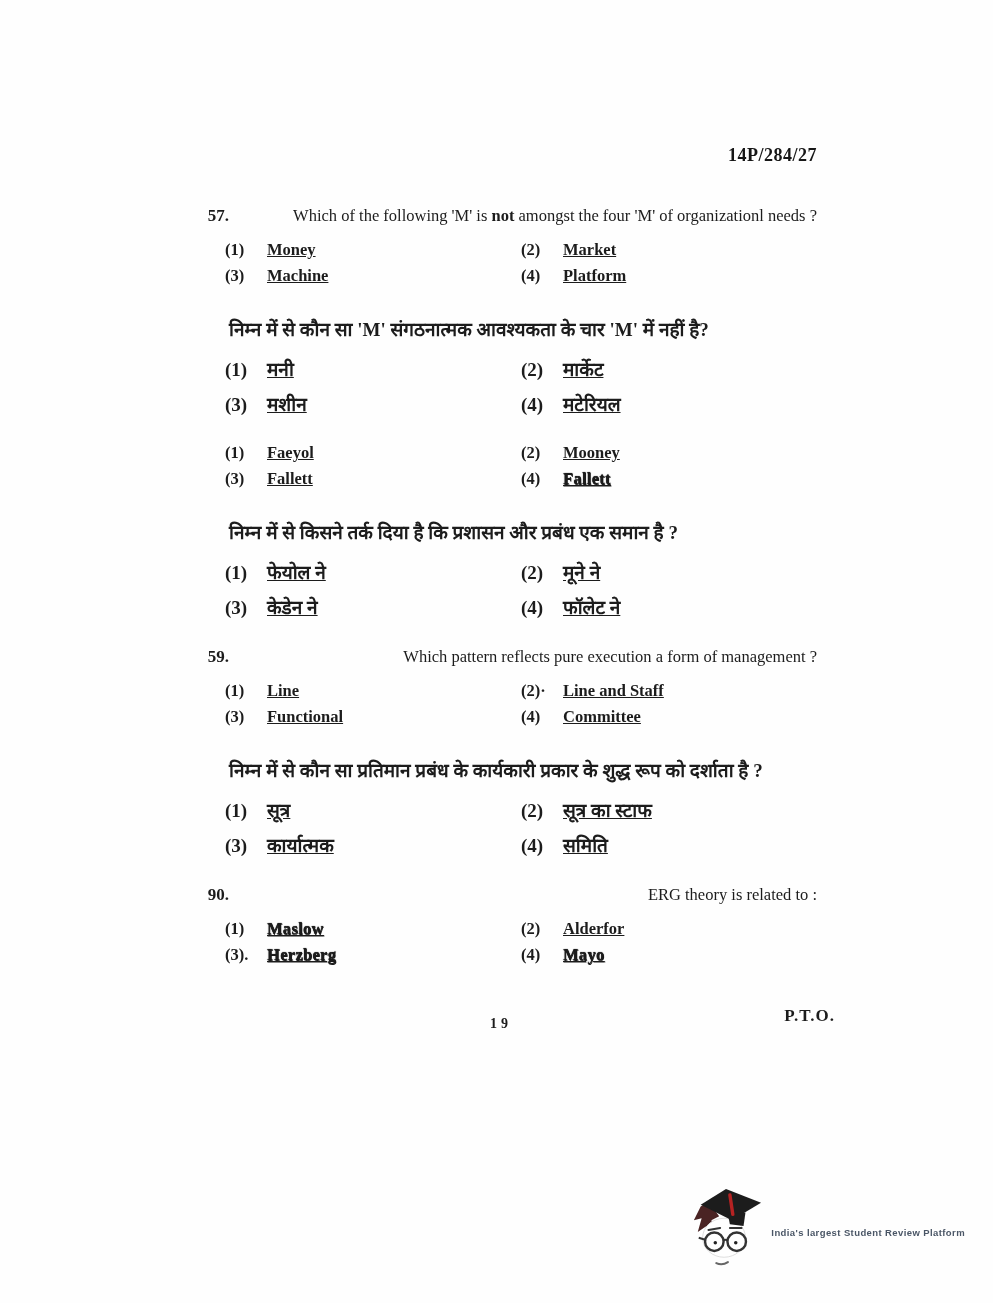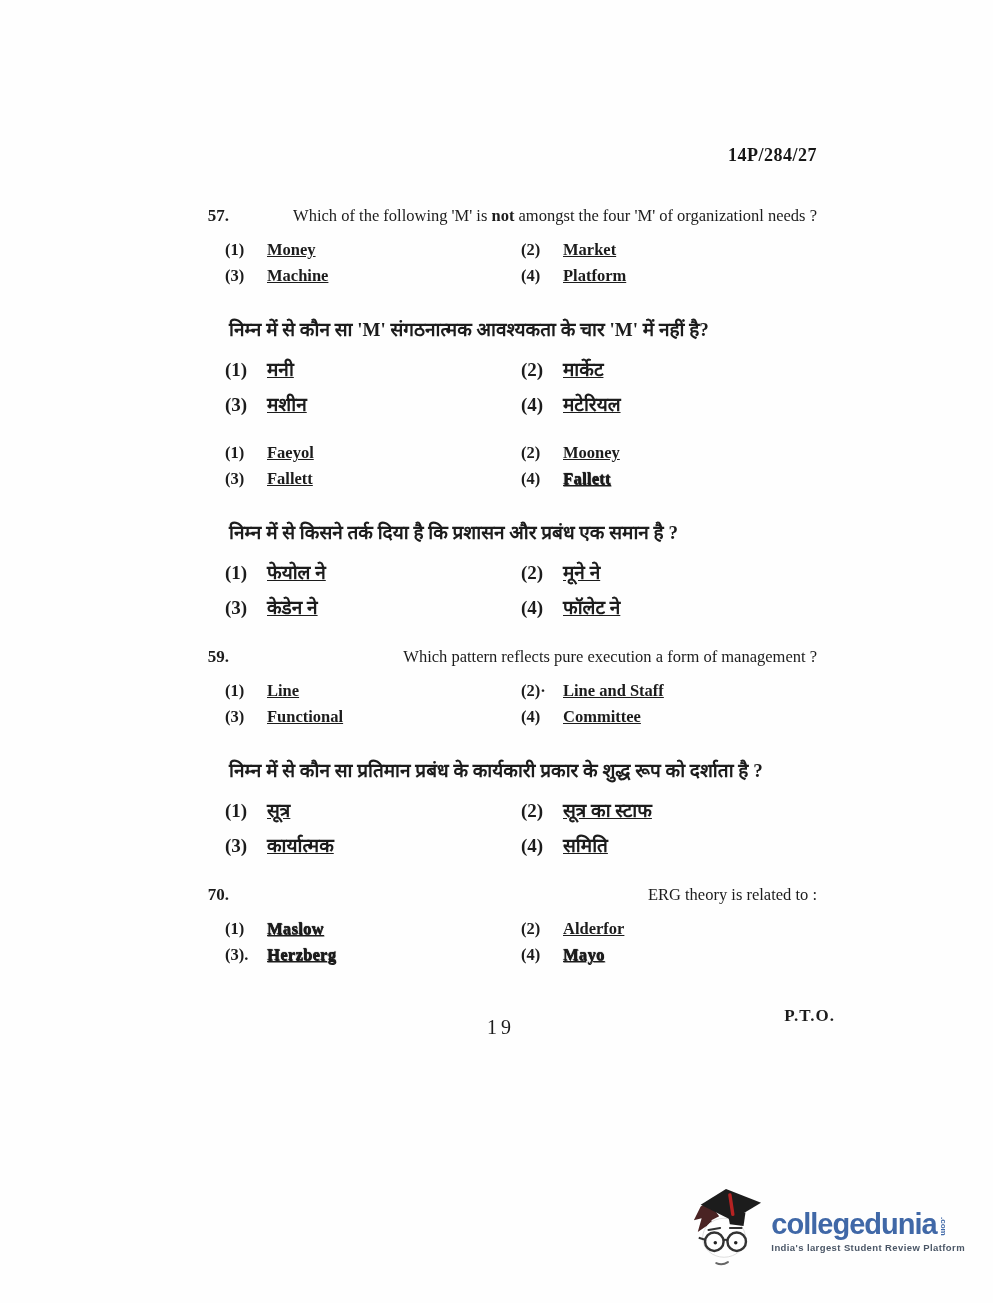--- a/index.html
+++ b/index.html
@@ -36,21 +36,21 @@
   }
   .hindi-q {
     margin:32px 0 0 44px;
     font-size:19px; line-height:24px; font-weight:bold;
   }
   .options.hindi { margin-top:14px; row-gap:8px; }
   .options.hindi .opt { line-height:27px; font-size:19px; }
   .footer { position:absolute; left:185px; top:1010px; width:632px; height:34px; }
   .page-num {
     position:absolute; left:50%; transform:translateX(-50%);
-    top:6px; font-weight:normal; font-size:20px; letter-spacing:4px;
+    top:6px; font-weight:bold; font-size:14px; letter-spacing:4px;
   }
   .pto {
     position:absolute; right:-18px; top:-4px;
     font-weight:bold; font-size:17px; letter-spacing:1px;
   }
   .logo {
     position:absolute; right:28px; bottom:30px;
     display:flex; align-items:center; gap:8px;
   }
   .logo-text { display:flex; flex-direction:column; }
@@ -203,21 +203,21 @@
         </div>
         <div class="opt">
           <span class="opt-num">(4)</span>
           <span class="opt-label">समिति</span>
         </div>
       </div>
     </div>
 
     <div class="question">
       <div class="q-row">
-        <span class="q-num">70.</span>
+        <span class="q-num">90.</span>
         <p class="q-text"><span>ERG theory is related to :</span></p>
       </div>
       <div class="options">
         <div class="opt smudged">
           <span class="opt-num">(1)</span>
           <span class="opt-label">Maslow</span>
         </div>
         <div class="opt">
           <span class="opt-num">(2)</span>
           <span class="opt-label">Alderfor</span>
@@ -261,20 +261,16 @@
         <path d="M35.5,53 Q37.5,51 39.5,53" stroke="#333333" stroke-width="2" fill="none"></path>
         <path d="M16.5,52 L10,50" stroke="#333333" stroke-width="2"></path>
 
         <circle cx="27" cy="55" r="1.8" fill="#222222"></circle>
         <circle cx="48" cy="55" r="1.8" fill="#222222"></circle>
 
         <path d="M28,76 Q34,79 40,75" stroke="#666666" stroke-width="2" fill="none" stroke-linecap="round"></path>
       </svg>
     </span>
     <span class="logo-text">
-      <span class="brand-row">
-        <span class="brand" style="color:#4068a7">collegedunia</span>
-        <span class="tld" style="color:#4068a7">.com</span>
-      </span>
       <span class="tagline">India's largest Student Review Platform</span>
     </span>
   </div>
 </div>
 
 </body></html>

